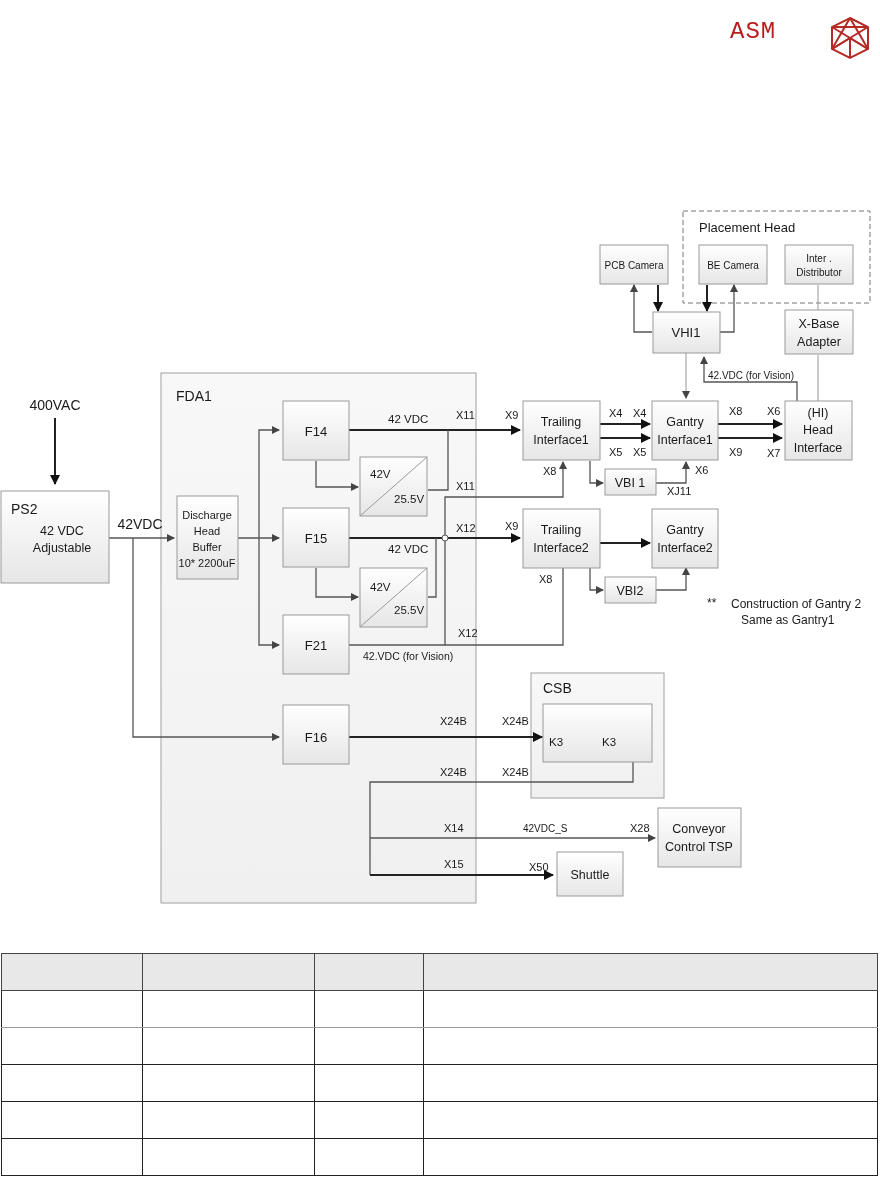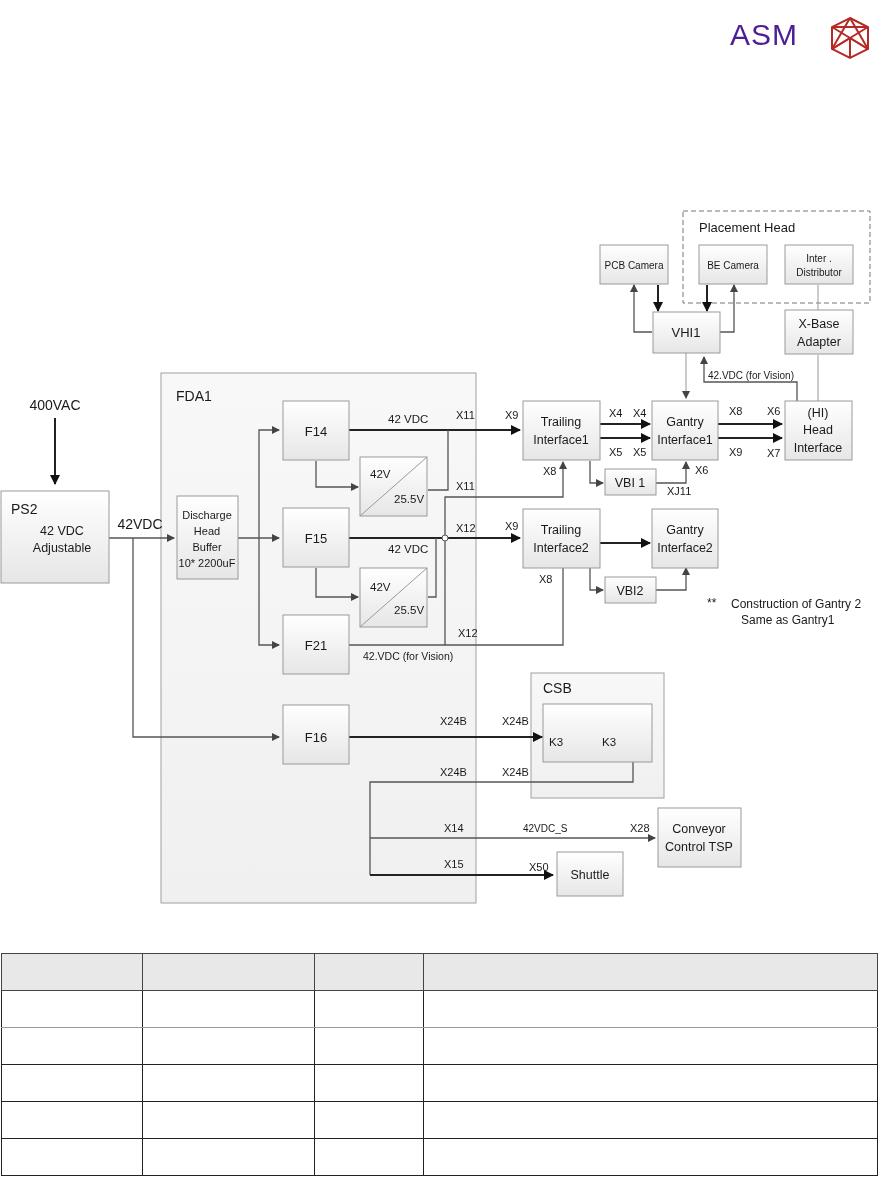--- a/index.html
+++ b/index.html
@@ -1,18 +1,18 @@
 <!DOCTYPE html>
 <html><head>
 <meta charset="utf-8">
 <style>
   html, body { margin:0; padding:0; background:#ffffff; }
   body { width:880px; height:1180px; position:relative; overflow:hidden; font-family:"Liberation Sans", sans-serif; }
   #logo { position:absolute; left:730px; top:16px; width:140px; height:42px; }
-  #logo .txt { position:absolute; left:0; top:2px; font-family:Liberation Sans, sans-serif; font-size:30px; color:#4c1d95; letter-spacing:1px; }
+  #logo .txt { position:absolute; left:0; top:2px; font-family:Liberation Mono, monospace; font-size:24px; color:#b91c1c; letter-spacing:1px; }
   #logo svg { position:absolute; left:98px; top:0; }
   #diagram { position:absolute; left:0; top:200px; }
   svg text { font-family:"Liberation Sans", sans-serif; fill:#1a1a1a; }
   .box { fill:url(#boxgrad); stroke:#9a9a9a; stroke-width:1; }
   .panel { fill:url(#panelgrad); stroke:#a0a0a0; stroke-width:1; }
   .ln { stroke:#555; stroke-width:1.3; fill:none; }
   .lnb { stroke:#222; stroke-width:2; fill:none; }
   .lnt { stroke:#999; stroke-width:1; fill:none; }
   #tbl { position:absolute; left:1px; top:953px; width:877px; border-collapse:collapse; }
   #tbl td, #tbl th { border:1.5px solid #222; padding:0; }

